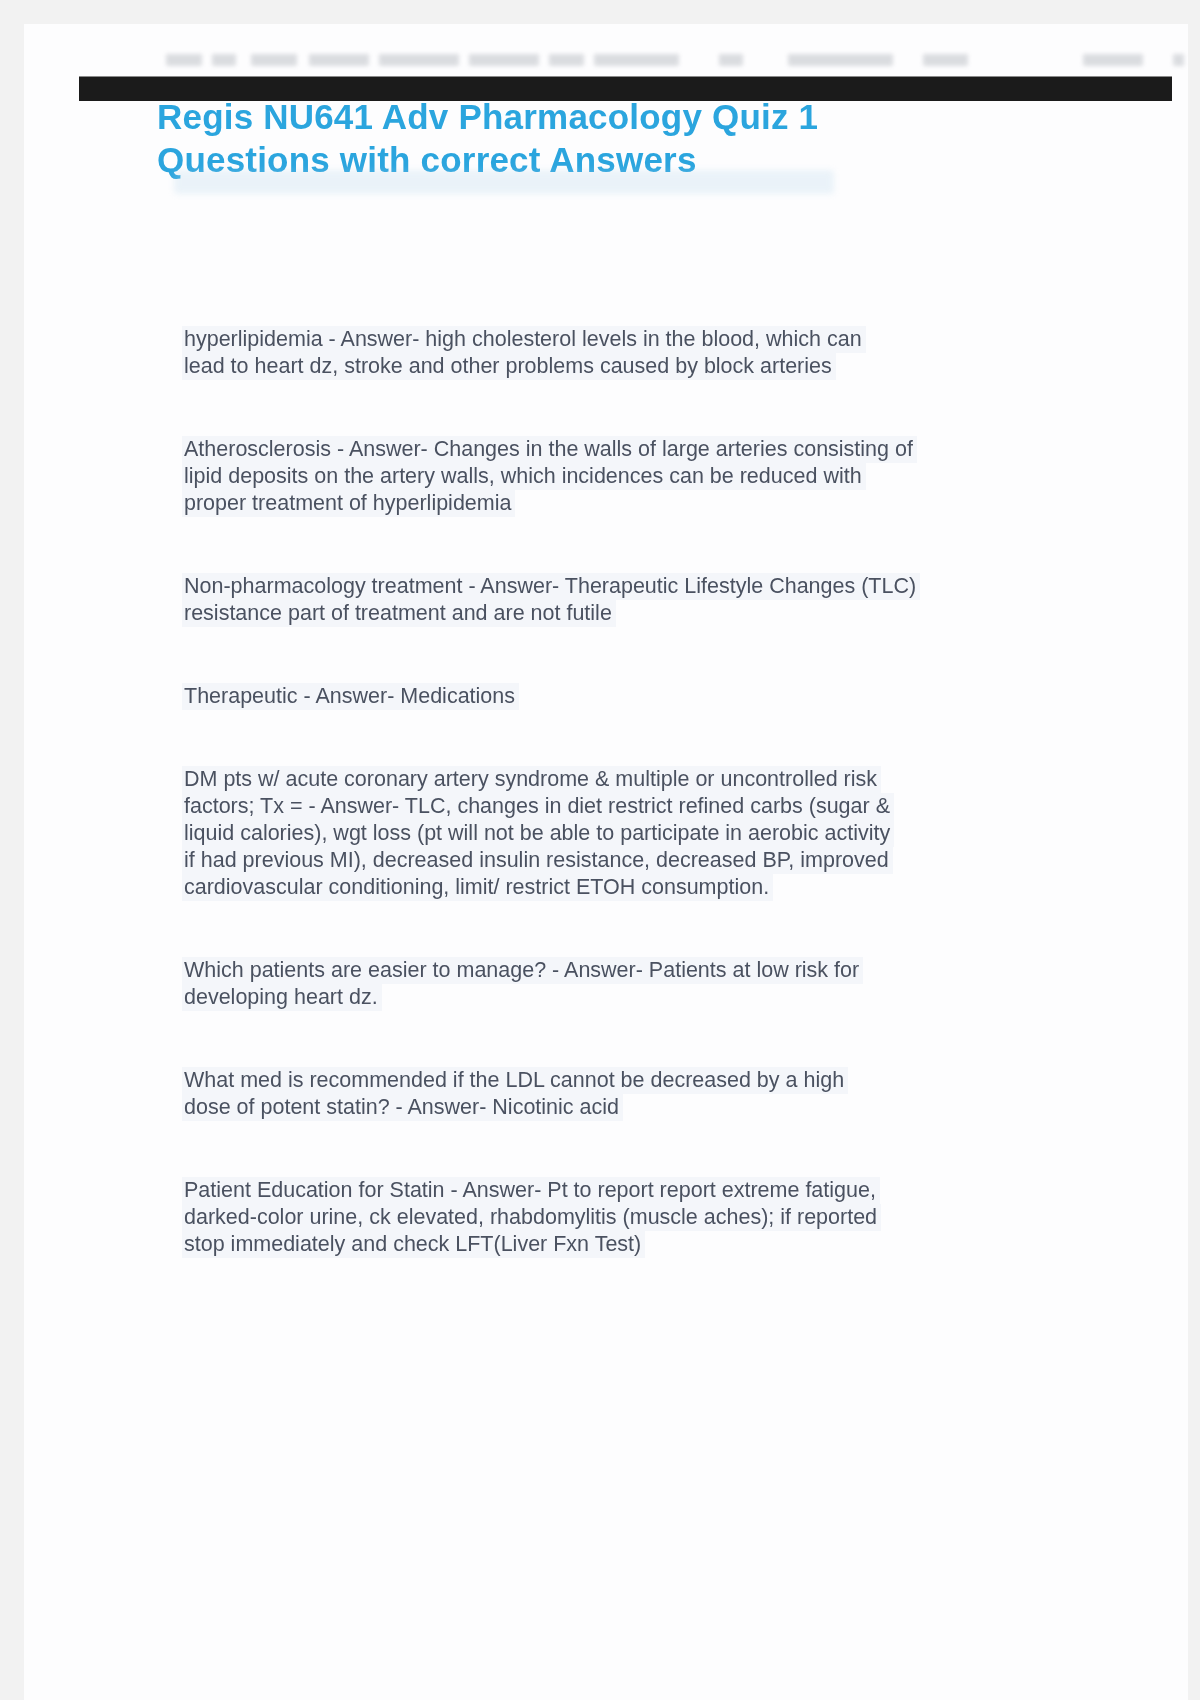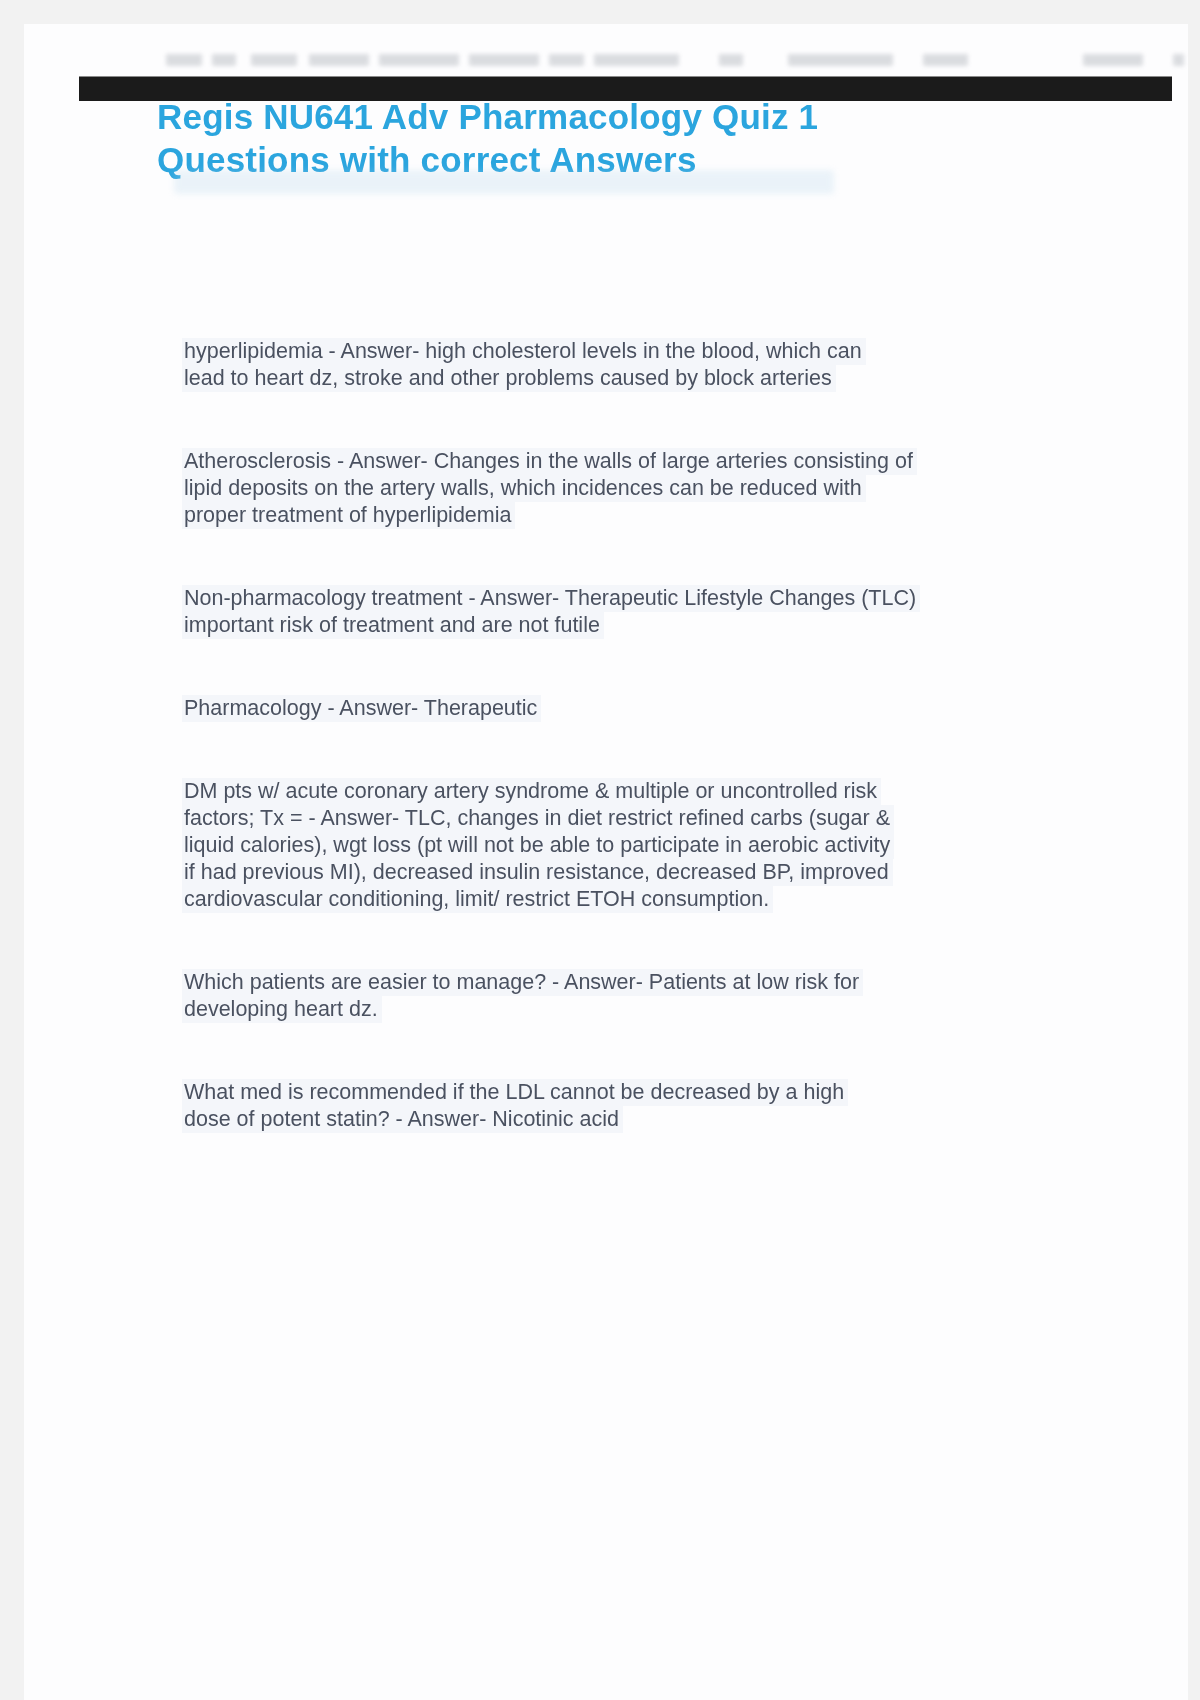--- a/index.html
+++ b/index.html
@@ -66,21 +66,21 @@
 
   .content {
     position: absolute;
     left: 136px; top: 278px;
     width: 1010px;
     color: var(--body-color, #4a5160);
     font-size: 21.5px;
     line-height: 27px;
   }
   .qa {
-    margin: 12px 0 32px 0;
+    margin: 0 0 32px 0;
     white-space: pre-line;
   }
   .qa .hl {
     background: var(--hl-color, #f4f6fa);
     padding: 1px 4px 2px 2px;
     margin-left: -2px;
     -webkit-box-decoration-break: clone;
     box-decoration-break: clone;
   }
 
@@ -120,28 +120,31 @@
 
   <div class="ghost-line"></div>
 
   <div class="content">
     <p class="qa"><span class="hl">hyperlipidemia - Answer- high cholesterol levels in the blood, which can
 lead to heart dz, stroke and other problems caused by block arteries</span></p>
     <p class="qa"><span class="hl">Atherosclerosis - Answer- Changes in the walls of large arteries consisting of
 lipid deposits on the artery walls, which incidences can be reduced with
 proper treatment of hyperlipidemia</span></p>
     <p class="qa"><span class="hl">Non-pharmacology treatment - Answer- Therapeutic Lifestyle Changes (TLC)
-important risk of treatment and are not futile</span></p>
-    <p class="qa"><span class="hl">Pharmacology - Answer- Therapeutic</span></p>
+resistance part of treatment and are not futile</span></p>
+    <p class="qa"><span class="hl">Therapeutic - Answer- Medications</span></p>
     <p class="qa"><span class="hl">DM pts w/ acute coronary artery syndrome &amp; multiple or uncontrolled risk
 factors; Tx = - Answer- TLC, changes in diet restrict refined carbs (sugar &amp;
 liquid calories), wgt loss (pt will not be able to participate in aerobic activity
 if had previous MI), decreased insulin resistance, decreased BP, improved
 cardiovascular conditioning, limit/ restrict ETOH consumption.</span></p>
     <p class="qa"><span class="hl">Which patients are easier to manage? - Answer- Patients at low risk for
 developing heart dz.</span></p>
     <p class="qa"><span class="hl">What med is recommended if the LDL cannot be decreased by a high
 dose of potent statin? - Answer- Nicotinic acid</span></p>
+    <p class="qa"><span class="hl">Patient Education for Statin - Answer- Pt to report report extreme fatigue,
+darked-color urine, ck elevated, rhabdomylitis (muscle aches); if reported
+stop immediately and check LFT(Liver Fxn Test)</span></p>
   </div>
 
   <div class="bottom-rule"></div>
 
 </div>
 
 </body></html>

